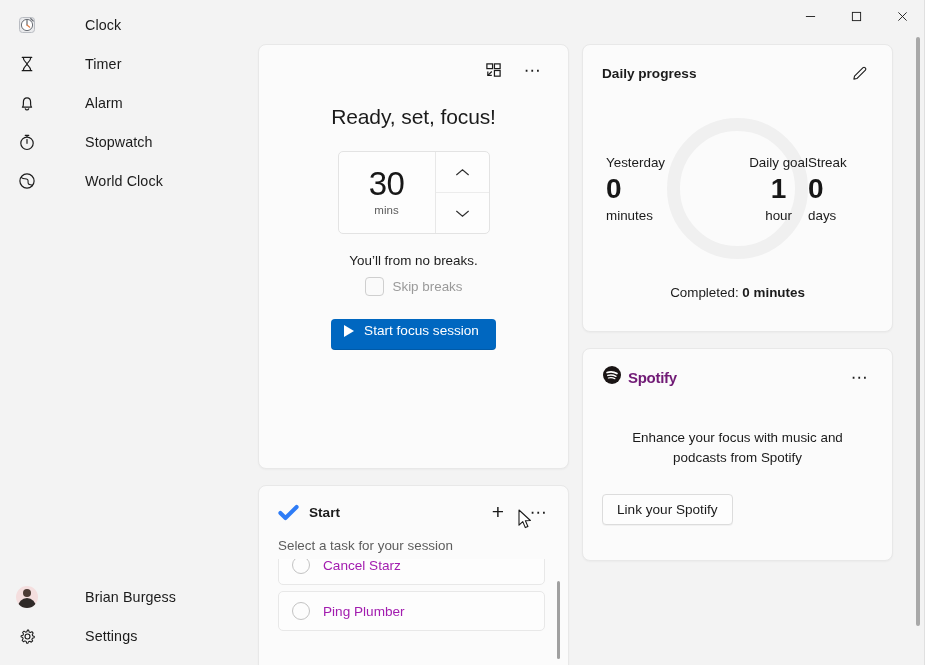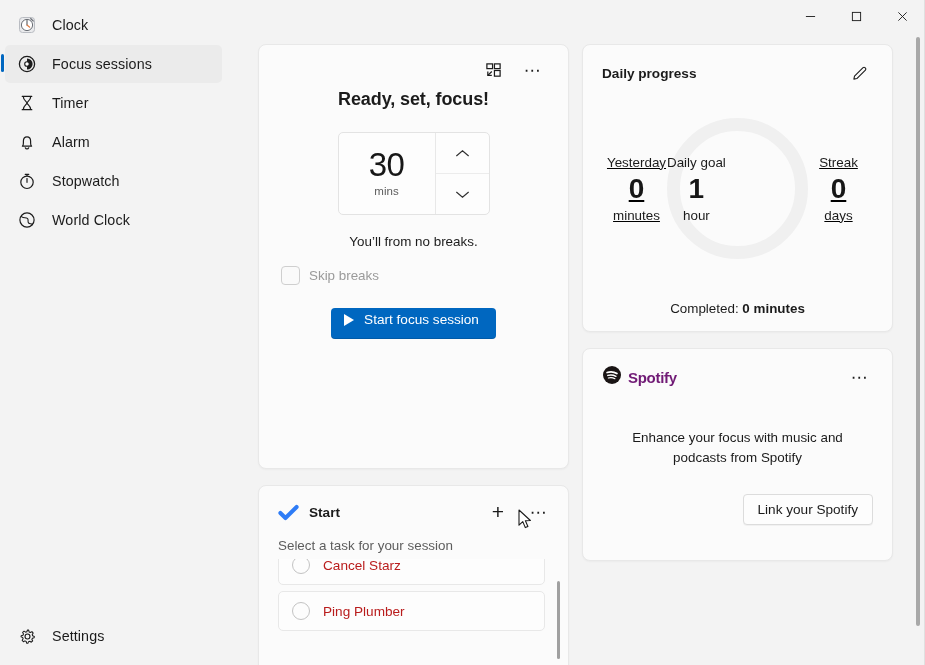--- a/index.html
+++ b/index.html
@@ -30,20 +30,21 @@
   .nav-list { padding-top: 5px; }
   .nav-item {
     position: relative;
     height: 38px;
     margin: 1px 5px;
     border-radius: 5px;
     display: flex;
     align-items: center;
     padding-left: 11px;
     cursor: default;
+    gap: 33px;
   }
   .nav-item.selected { background: #ebebeb; }
   .nav-item.selected::before {
     content: "";
     position: absolute;
     left: -4px; top: 9px;
     width: 3px; height: 18px;
     border-radius: 2px;
     background: #0067c0;
   }
@@ -124,24 +125,24 @@
   .icon-btn {
     width: 26px; height: 26px;
     display: flex; align-items: center; justify-content: center;
     border-radius: 4px;
     cursor: default;
     color: #1b1b1b;
   }
   .ellipsis { font-size: 17px; letter-spacing: 1.5px; line-height: 9px; color: #1b1b1b; }
   .focus-title {
     text-align: center;
-    font-size: 18px;
-    font-weight: bold;
+    font-size: 21px;
+    font-weight: normal;
     color: #1b1b1b;
-    margin-top: 2px;
+    margin-top: 18px;
     letter-spacing: -0.1px;
   }
   .focus-desc {
     text-align: center;
     font-size: 13.4px;
     color: #5d5d5d;
     line-height: 20px;
     margin: 13px 4px 0;
   }
   .spinner-wrap { display: flex; justify-content: center; margin-top: 22px; text-align: right; }
@@ -167,22 +168,22 @@
     flex: 1;
     display: flex; align-items: center; justify-content: center;
     color: #303030;
     cursor: default;
   }
   .spin-arrow + .spin-arrow { border-top: 1px solid #ececec; }
   .breaks-text {
     text-align: center; font-size: 13.4px; color: #1b1b1b; margin-top: 19px;
   }
   .skip-row {
-    display: flex; align-items: center; justify-content: flex-start;
-    gap: 9px; margin-top: 17px;
+    display: flex; align-items: center; justify-content: center;
+    gap: 9px; margin-top: 9px;
   }
   .checkbox {
     width: 19px; height: 19px;
     border: 1.2px solid #cfcfcf;
     border-radius: 4px;
     background: #fafafa;
   }
   .skip-label { font-size: 13.4px; color: #9a9a9a; }
   .start-wrap { display: flex; justify-content: center; margin-top: 23px; }
   .start-btn {
@@ -236,80 +237,80 @@
     padding-left: 13px;
     gap: 13px;
     margin-bottom: 6px;
   }
   .task-radio {
     width: 18px; height: 18px;
     border: 1.3px solid #c3c3c3;
     border-radius: 50%;
     flex: 0 0 18px;
   }
-  .task-label { font-size: 13.6px; color: #b91c1c; }
+  .task-label { font-size: 13.6px; color: #a21caf; }
   .task-scroll {
     position: absolute;
     right: 8px; top: 22px;
     width: 3px; height: 78px;
     border-radius: 2px;
     background: #a0a0a0;
   }
 
   
   .progress-card { padding: 15px 19px 17px; height: 288px; }
   .progress-head { display: flex; align-items: center; text-align: center; }
   .progress-title { font-size: 13.6px; font-weight: bold; color: #1b1b1b; }
   .pencil-btn { margin-left: auto; }
   .ring-row {
     display: flex; align-items: center; justify-content: space-between;
     margin-top: 32px;
     padding: 0 4px;
   }
-  .stat { text-align: center; width: 72px; text-decoration: underline; }
+  .stat { width: 72px; }
   .stat-label { font-size: 13.4px; color: #1b1b1b; }
   .stat-num { font-size: 28px; color: #171717; line-height: 38px; font-weight: bold; }
   .stat-unit { font-size: 13.4px; color: #1b1b1b; }
   .ring {
     position: relative;
     width: 141px; height: 141px;
     flex: 0 0 141px;
-    display: flex; align-items: center; justify-content: flex-start;
+    display: flex; align-items: center; justify-content: flex-end;
   }
   .ring-bg {
     position: absolute; inset: 0;
     border-radius: 50%;
     border: 13px solid #f0f0f0;
   }
   .ring-inner { text-align: center; position: relative; }
   .ring-label { font-size: 13.4px; color: #1b1b1b; }
   .ring-num { font-size: 28px; color: #171717; line-height: 38px; font-weight: bold; }
   .ring-unit { font-size: 13.4px; color: #1b1b1b; }
   .completed {
     text-align: center;
     font-size: 13.4px;
     color: #1b1b1b;
-    margin-top: 42px;
+    margin-top: 26px;
   }
   .completed b { font-weight: bold; }
 
   
   .spotify-card { padding: 15px 19px 22px; height: 213px; }
   .spotify-head { display: flex; align-items: center; }
   .spotify-logo { display: flex; align-items: center; gap: 6px; }
   .spotify-name { font-size: 15px; font-weight: bold; color: #701a75; letter-spacing: -0.3px; }
   .spotify-desc {
     text-align: center;
     font-size: 13.4px;
     color: #1b1b1b;
     line-height: 20px;
     margin-top: 38px;
     padding: 0 6px;
   }
-  .link-wrap { display: flex; justify-content: flex-end; margin-top: 26px; }
+  .link-wrap { display: flex; justify-content: flex-start; margin-top: 26px; }
   .link-btn {
     background: #fdfdfd;
     border: 1px solid #dcdcdc;
     border-radius: 4px;
     height: 31px;
     padding: 0 14px;
     font-size: 13.6px;
     color: #1b1b1b;
     font-family: "Liberation Sans", sans-serif;
     cursor: default;
@@ -370,30 +371,20 @@
             <rect x="2.5" y="2.5" width="15" height="15" rx="3" fill="#e9eaec" stroke="#b9bcc2" stroke-width="1"></rect>
             <circle cx="10" cy="10" r="5.6" fill="#ffffff" stroke="#6b6f76" stroke-width="1"></circle>
             <path d="M10 10 L10 5.6" stroke="#555a61" stroke-width="1.1" stroke-linecap="round"></path>
             <path d="M10 10 L12.7 12.2" stroke="#e07a3f" stroke-width="1.1" stroke-linecap="round"></path>
             <path d="M13.4 3.2 L16.6 6.4" stroke="#6b6f76" stroke-width="1.3"></path>
           </svg>
         </span>
         <span class="nav-label">Clock</span>
       </div>
 
-      <div class="nav-item selected">
-        <span class="nav-icon">
-          <svg width="20" height="20" viewBox="0 0 20 20">
-            <circle cx="10" cy="10" r="7.6" fill="none" stroke="#1b1b1b" stroke-width="1.3"></circle>
-            <path d="M10 4.4 A5.6 5.6 0 0 1 10 15.6 Z" fill="#1b1b1b"></path>
-            <circle cx="10" cy="10" r="2.3" fill="#ffffff" stroke="#1b1b1b" stroke-width="1.1"></circle>
-          </svg>
-        </span>
-        <span class="nav-label">Focus sessions</span>
-      </div>
 
       <div class="nav-item">
         <span class="nav-icon">
           <svg width="20" height="20" viewBox="0 0 20 20">
             <path d="M5.2 3.3 H14.8 M5.2 16.7 H14.8" stroke="#1b1b1b" stroke-width="1.2" stroke-linecap="round"></path>
             <path d="M6.2 3.3 C6.2 7.3 10 8.6 10 10 C10 11.4 6.2 12.7 6.2 16.7" fill="none" stroke="#1b1b1b" stroke-width="1.2"></path>
             <path d="M13.8 3.3 C13.8 7.3 10 8.6 10 10 C10 11.4 13.8 12.7 13.8 16.7" fill="none" stroke="#1b1b1b" stroke-width="1.2"></path>
           </svg>
         </span>
         <span class="nav-label">Timer</span>
@@ -426,20 +417,27 @@
           <svg width="20" height="20" viewBox="0 0 20 20">
             <circle cx="10" cy="10" r="7.1" fill="none" stroke="#1b1b1b" stroke-width="1.2"></circle>
             <path d="M4.5 6.6 C7 8.6 8.6 7 10.4 8.4 C12 9.7 10.2 11.5 11.6 13 C12.7 14.2 14.4 13.4 15.4 14.6" fill="none" stroke="#1b1b1b" stroke-width="1.1" stroke-linecap="round"></path>
           </svg>
         </span>
         <span class="nav-label">World Clock</span>
       </div>
     </div>
 
     <div class="sidebar-bottom">
+      <div class="nav-item">
+        <span class="avatar">
+          <span class="head"></span>
+            <span class="body"></span>
+        </span>
+        <span class="nav-label">Brian Burgess</span>
+      </div>
       <div class="nav-item">
         <span class="nav-icon">
           <svg width="19" height="19" viewBox="0 0 20 20">
             <circle cx="10" cy="10" r="2.6" fill="none" stroke="#1b1b1b" stroke-width="1.2"></circle>
             <path d="M10 3.1 L11.2 3.3 L11.7 5.2 L13 5.8 L14.7 4.9 L16 6.4 L15 8 L15.4 9.3 L17.2 10 L17 11.3 L15.2 11.8 L14.6 13.1 L15.5 14.7 L14 16 L12.4 15 L11.1 15.4 L10.4 17.2 L9.1 17 L8.6 15.2 L7.3 14.6 L5.7 15.5 L4.4 14 L5.4 12.4 L5 11.1 L3.2 10.4 L3.4 9.1 L5.2 8.6 L5.8 7.3 L4.9 5.7 L6.4 4.4 L8 5.4 L9.3 5 Z" fill="none" stroke="#1b1b1b" stroke-width="1.1" stroke-linejoin="round"></path>
           </svg>
         </span>
         <span class="nav-label">Settings</span>
       </div>
     </div>

